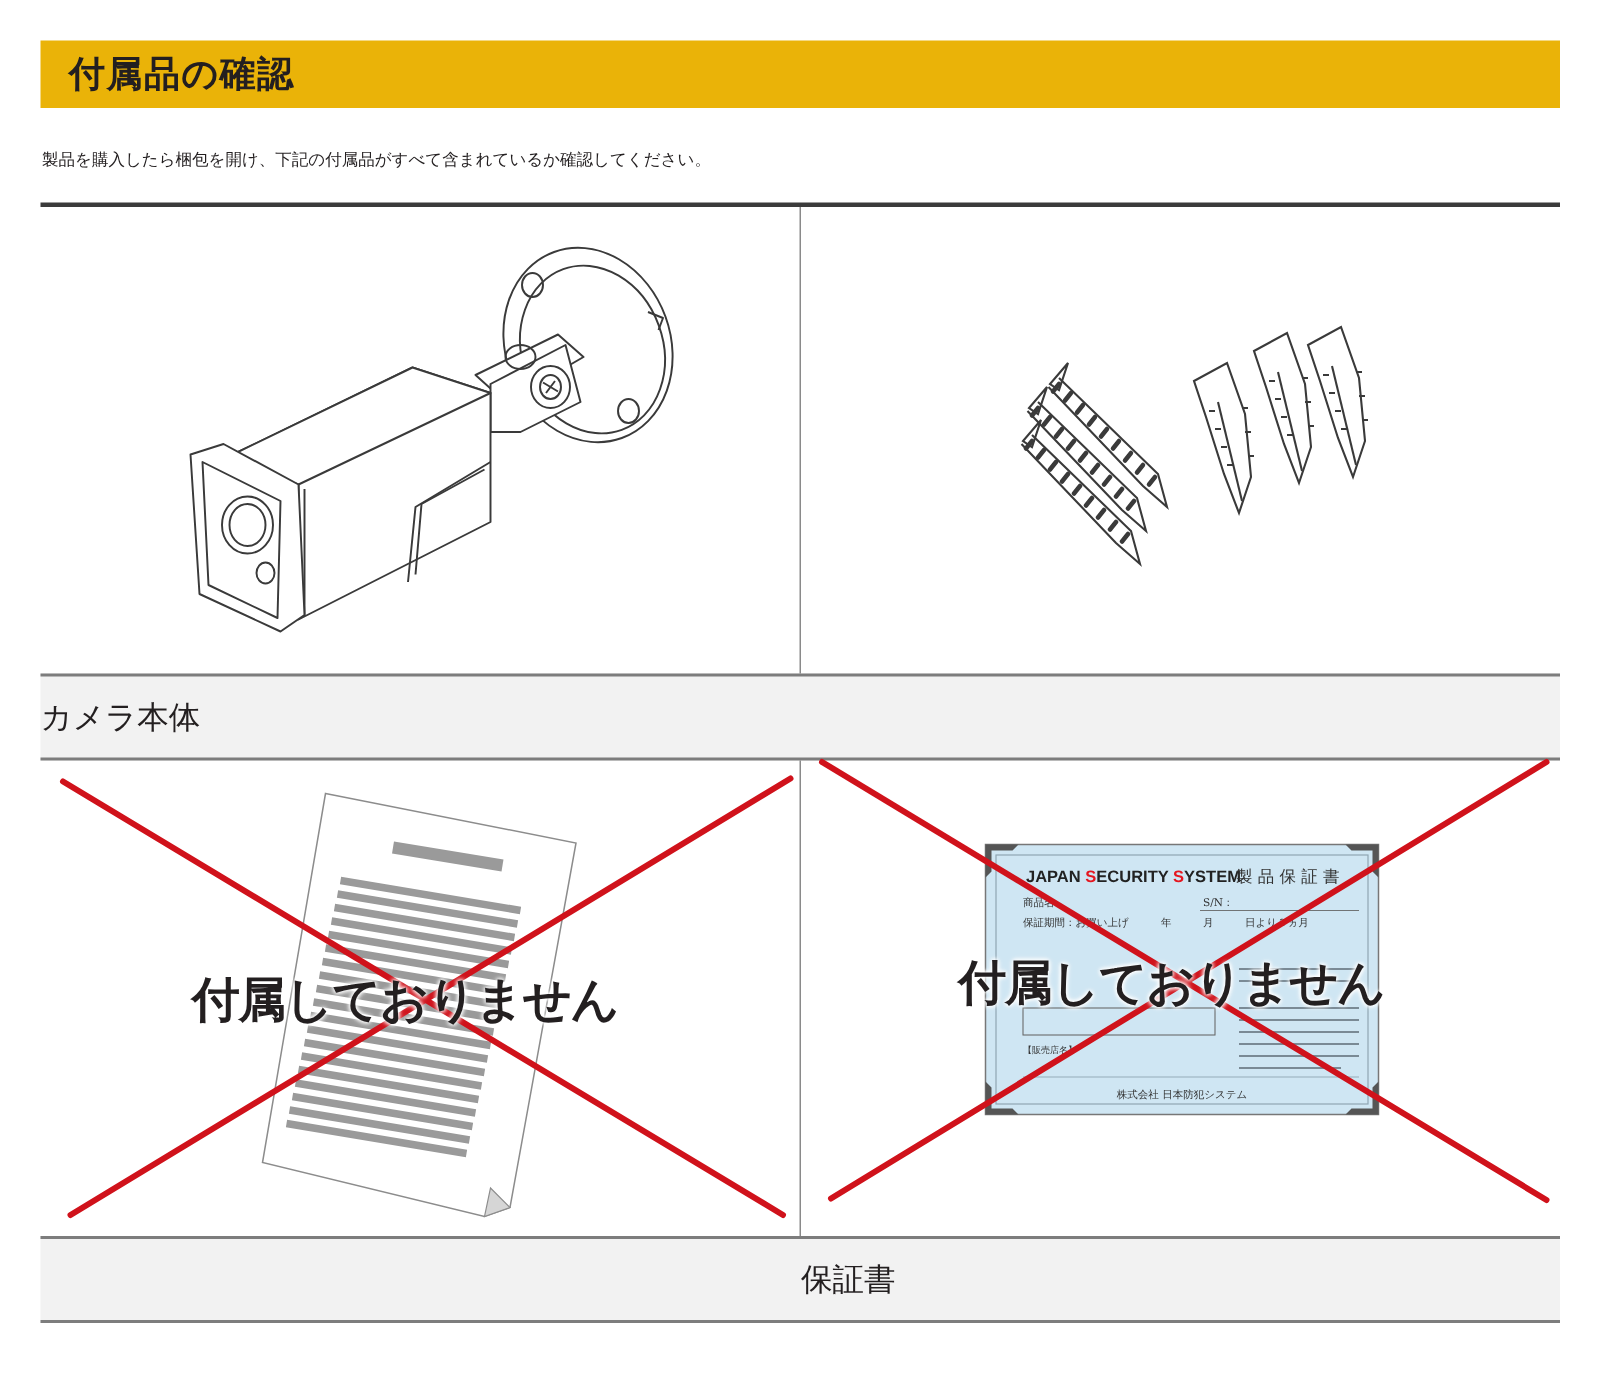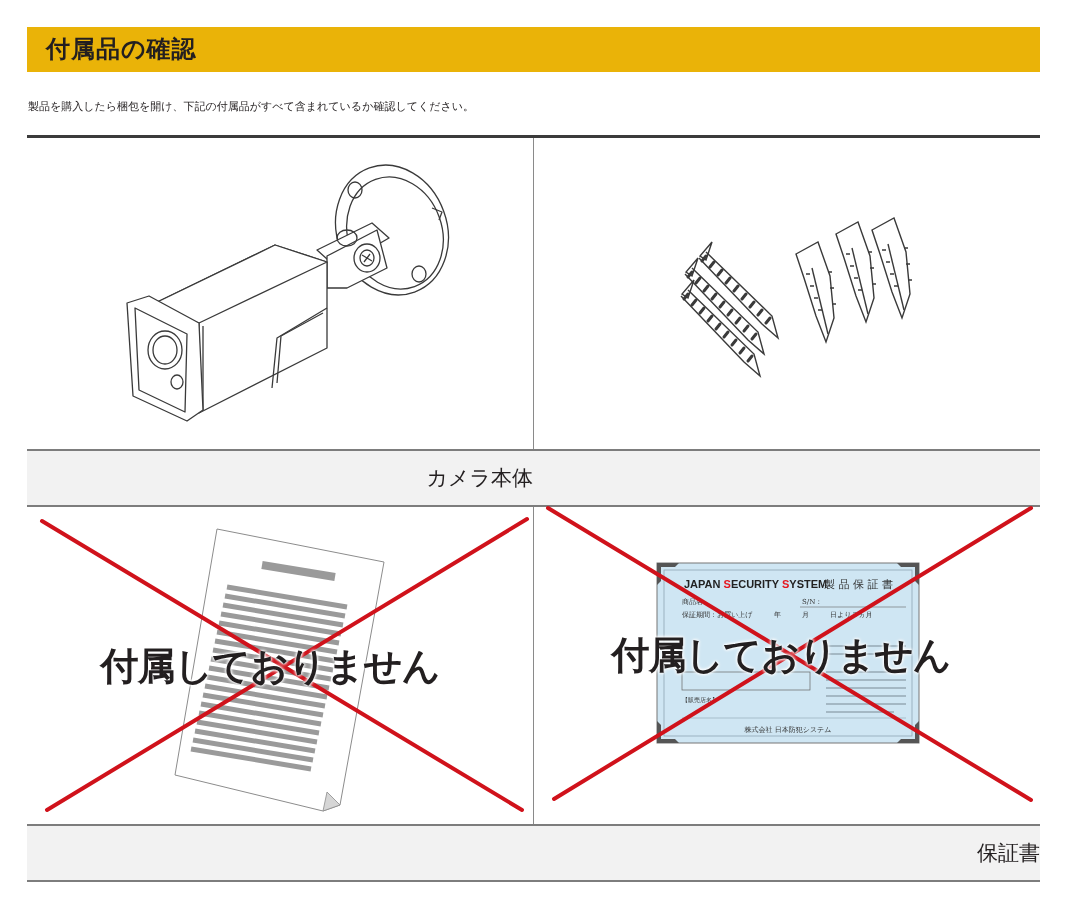--- a/index.html
+++ b/index.html
@@ -5,22 +5,22 @@
   html,body{margin:0;padding:0;background:#ffffff;}
   body{width:1080px;height:915px;position:relative;overflow:hidden;font-family:"DejaVu Sans","Liberation Sans",sans-serif;color:#231f20;}
   .hdr{position:absolute;left:27px;top:27px;width:1013px;height:45px;background:#eab308;}
   .hdr-title{position:absolute;left:19px;top:6px;font-size:24px;font-weight:bold;letter-spacing:1px;color:#231f20;line-height:32px;}
   .intro{position:absolute;left:28px;top:95px;font-size:11px;line-height:24px;color:#231f20;white-space:nowrap;}
   .rule{position:absolute;left:27px;top:135px;width:1013px;height:3px;background:#3b3b3b;}
   .grid{position:absolute;left:27px;top:138px;width:1013px;height:743px;}
   .vline{position:absolute;left:506px;top:0;width:1px;height:743px;background:#8a8a8a;}
   .cell{position:absolute;overflow:hidden;}
   .label-row{position:absolute;left:0;width:1013px;height:54px;background:#f2f2f2;border-top:2px solid #7d7d7d;border-bottom:2px solid #7d7d7d;}
-  .label{position:absolute;top:0;height:72px;line-height:54px;width:506px;text-align:right;font-size:21px;color:#231f20;}
-  .notinc{position:absolute;width:506px;text-align:center;font-size:38px;font-weight:bold;color:#231f20;letter-spacing:-1px;line-height:46px;text-shadow:0 0 3px #fff,0 0 3px #fff,0 0 4px #fff;}
+  .label{position:absolute;top:0;height:72px;line-height:54px;width:506px;text-align:left;font-size:21px;color:#231f20;}
+  .notinc{position:absolute;width:506px;text-align:center;font-size:32px;font-weight:bold;color:#231f20;letter-spacing:-1px;line-height:46px;text-shadow:0 0 3px #fff,0 0 3px #fff,0 0 4px #fff;}
   svg{display:block;}
 </style>
 </head>
 <body>
 
 <div class="hdr">
   <div class="hdr-title">付属品の確認</div>
 </div>
 
 <div class="intro">製品を購入したら梱包を開け、下記の付属品がすべて含まれているか確認してください。</div>

